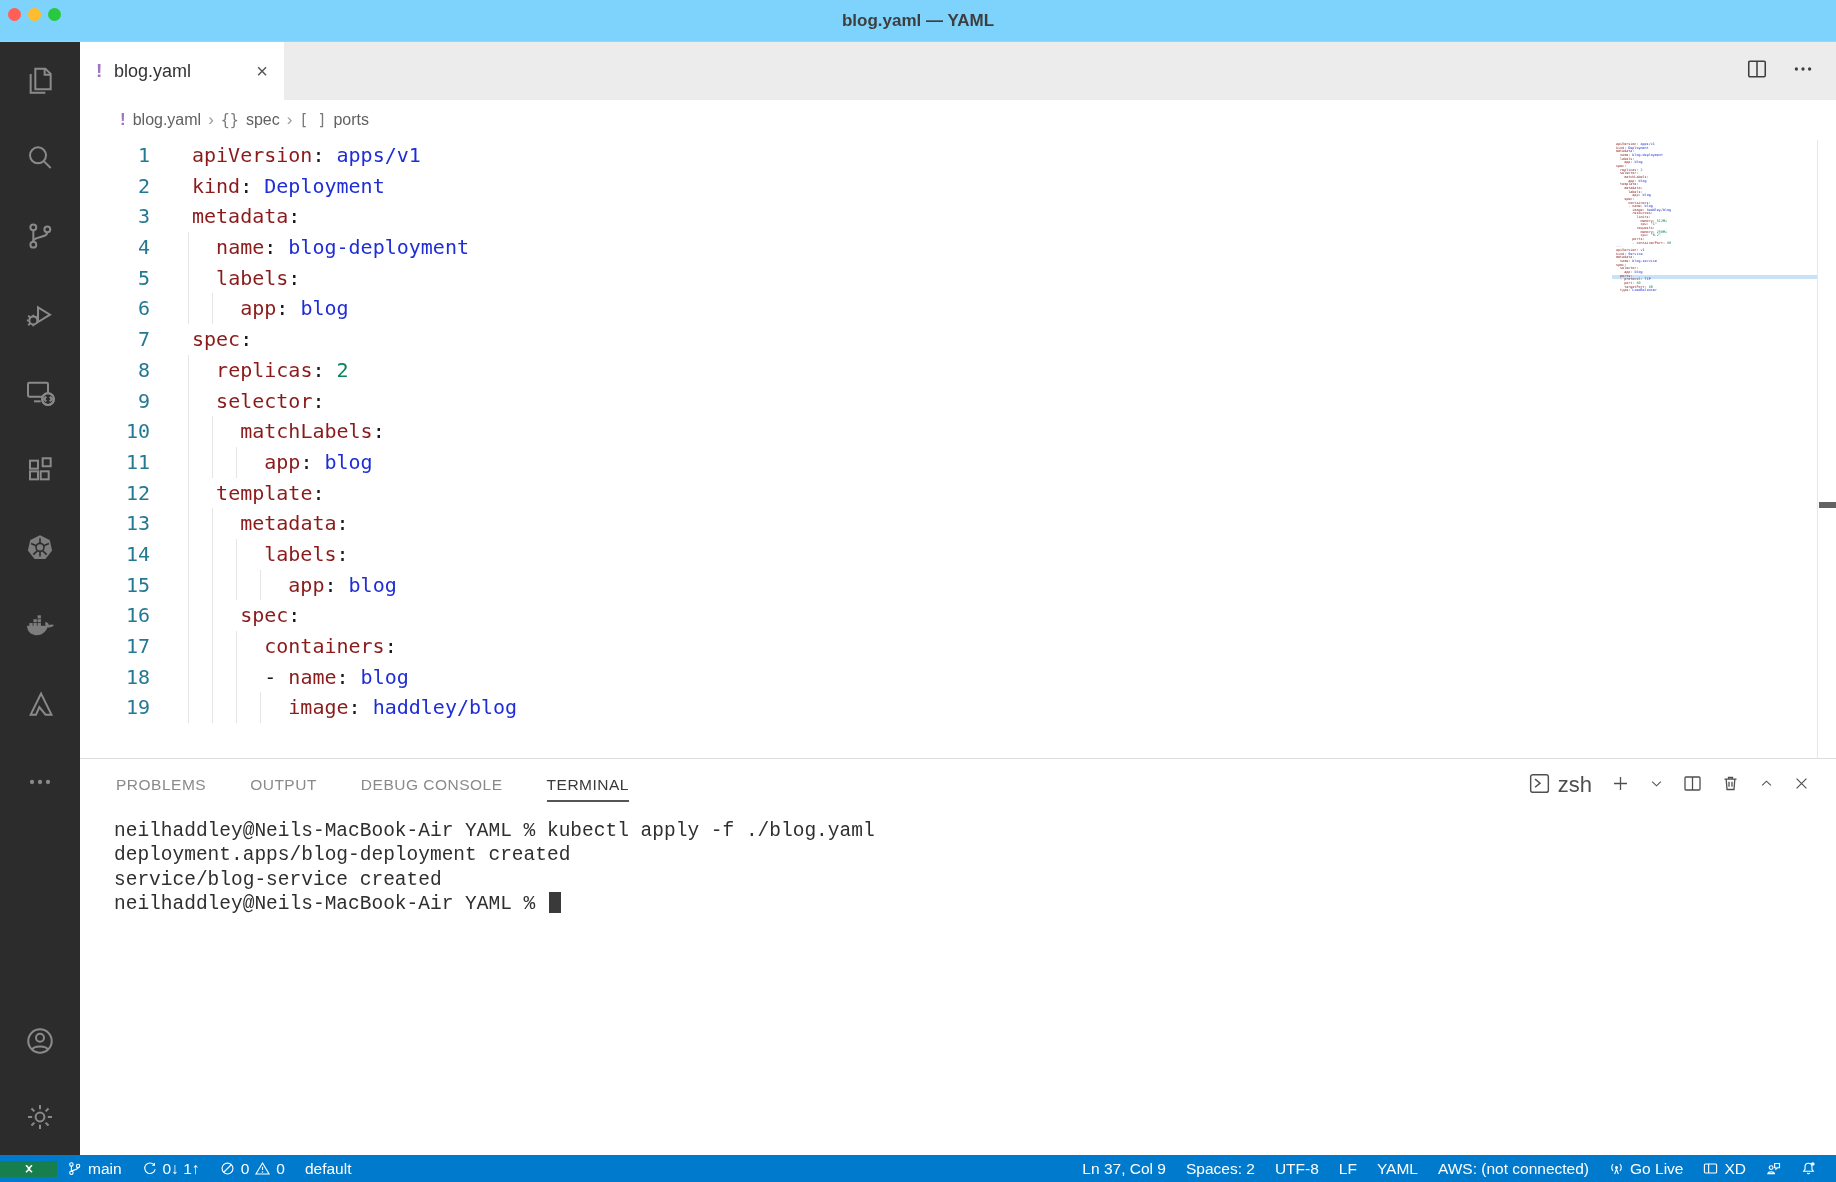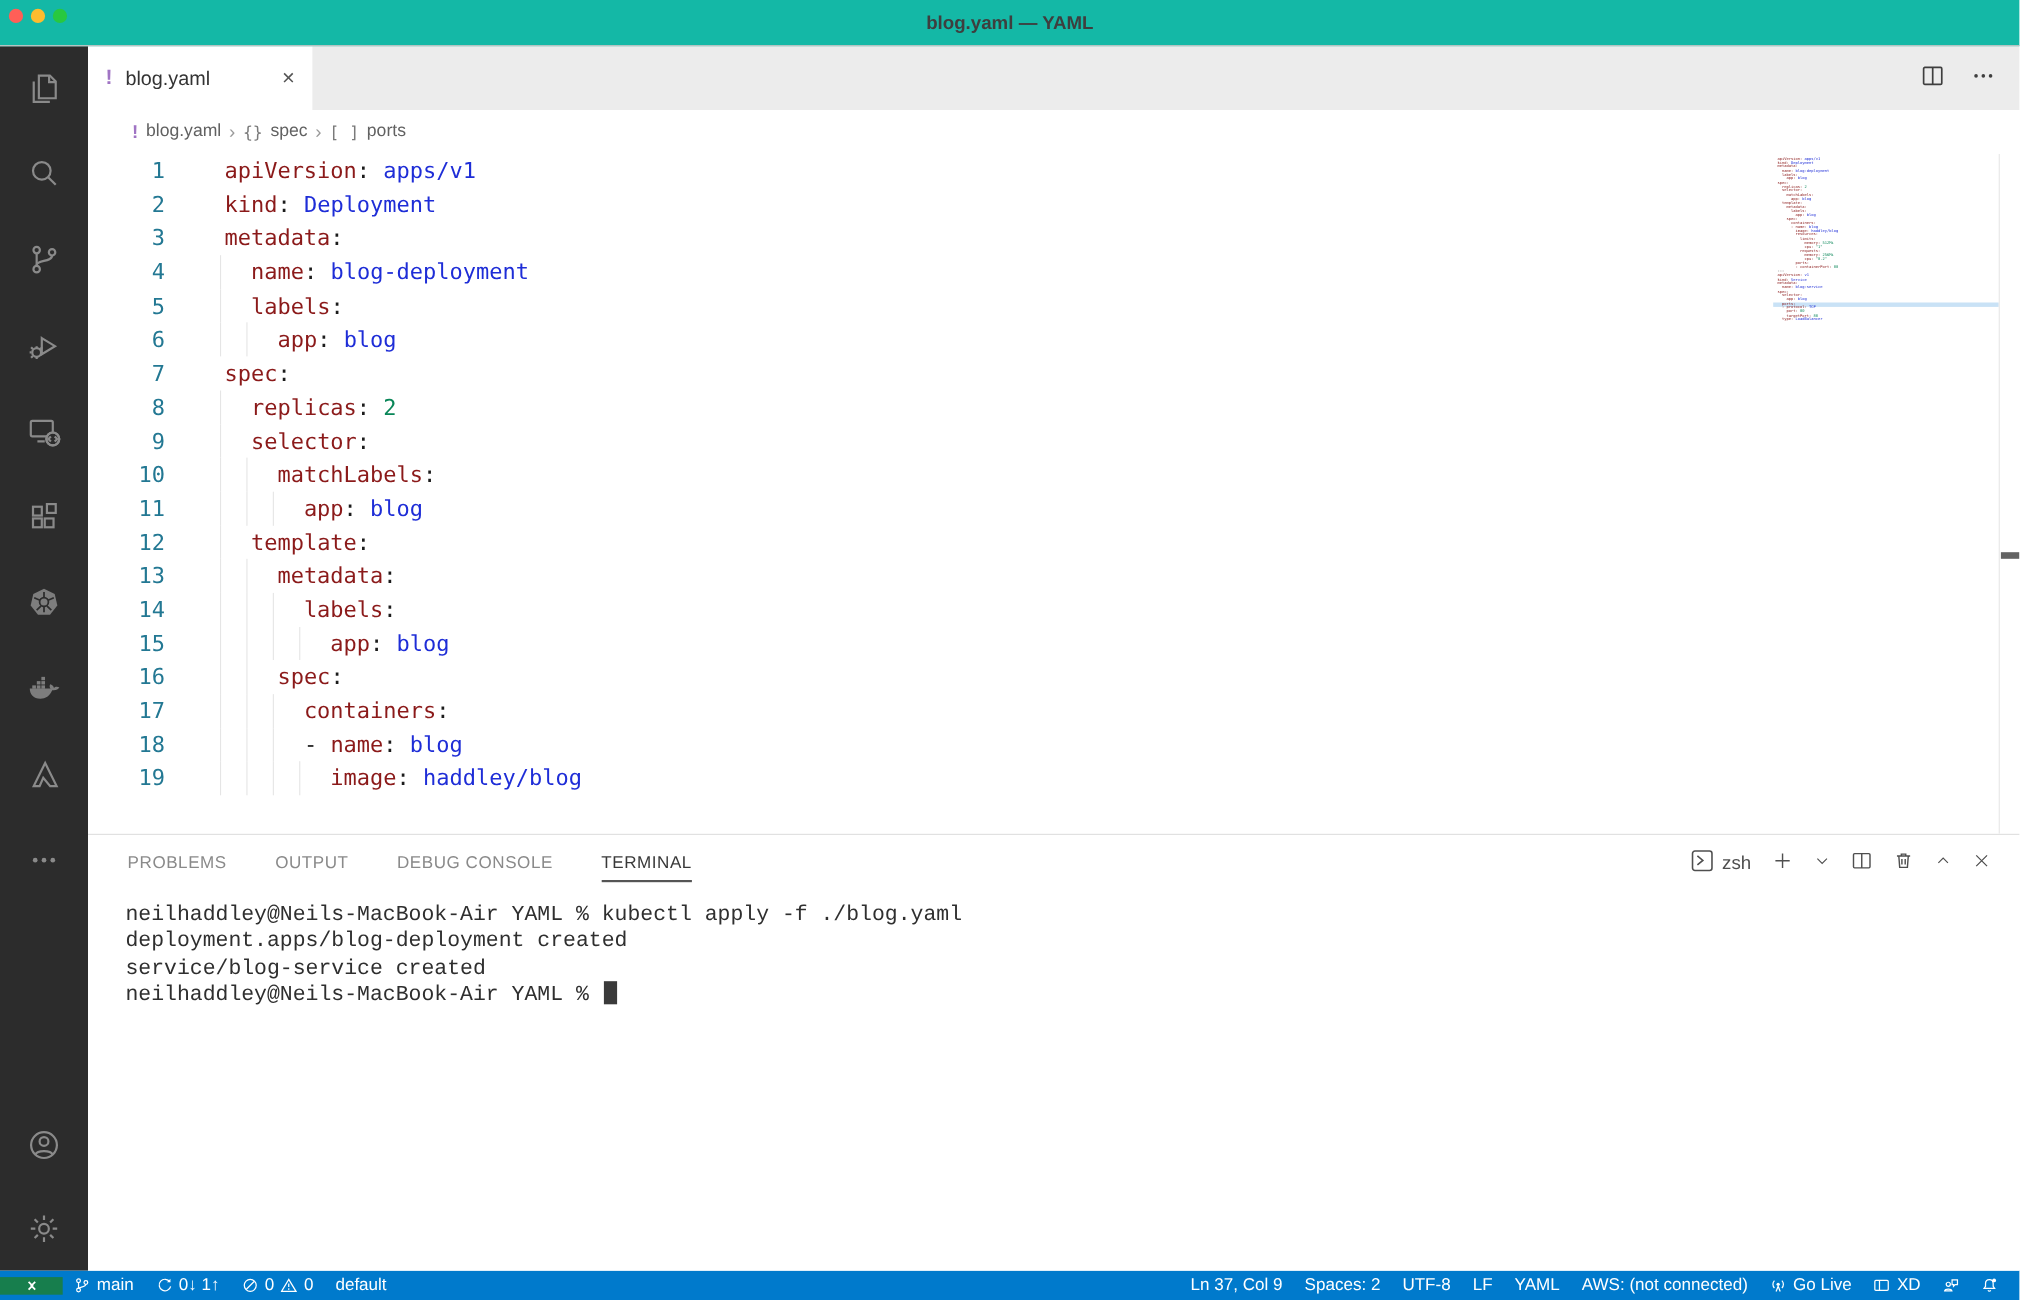--- a/index.html
+++ b/index.html
@@ -1,20 +1,20 @@
 <!DOCTYPE html>
 <html style="--accent: #007acc; --remote-green: #177e4d;"><head>
 <meta charset="utf-8">
 <style>
   * { margin:0; padding:0; box-sizing:border-box; }
   html,body { width:1836px; height:1182px; overflow:hidden; }
   body { font-family:"Liberation Sans", sans-serif; background:#fff; position:relative; }
 
   
-  .titlebar { height:42px; background:#14b8a6; border-bottom:1px solid #c6c6c6;
+  .titlebar { height:42px; background:#7dd3fc; border-bottom:1px solid #c6c6c6;
               position:relative; display:flex; align-items:center; justify-content:center; }
   .lights { position:absolute; left:8px; top:8px; display:flex; gap:7px; }
   .light { width:13px; height:13px; border-radius:50%; }
   .window-title { font-size:17px; font-weight:600; color:#3e3e3e; }
 
   
   .main { display:flex; height:1113px; }
 
   
   .activitybar { width:80px; background:#2c2c2c; display:flex; flex-direction:column;
@@ -45,21 +45,21 @@
   .bc-glyph { color:#a074c4; font-weight:700; font-size:17px; }
   .bc-sym { color:#7a7a7a; font-family:"DejaVu Sans Mono", monospace; font-size:15px; }
   .bc-sep { color:#9a9a9a; font-size:17px; }
 
   
   .editor-wrap { flex:1; position:relative; overflow:hidden; }
   .codelens { margin-left:112px; padding-top:5px; height:26px; font-size:15px; color:#9a9a9a; cursor:pointer; }
   .code-line { display:flex; height:30.7px; line-height:30.7px;
                font-family:"DejaVu Sans Mono", monospace; font-size:20px; }
   .ln { width:70px; text-align:right; color:#237893; flex-shrink:0; }
-  .code-text { margin-left:54px; white-space:pre; position:relative; color:#111; }
+  .code-text { margin-left:42px; white-space:pre; position:relative; color:#111; }
   .guide { position:absolute; top:0; bottom:0; width:1px; background:#e5e5e5; }
   .tk-k { color:#8b1a1a; } .tk-v { color:#1e2dd7; } .tk-n { color:#098658; } .tk-p { color:#1b1b1b; }
 
   
   .minimap { position:absolute; top:0; right:19px; width:205px; height:620px; cursor:pointer; }
   .mm-content { position:absolute; top:3px; left:4px; right:0; }
   .mm-line { font-family:"DejaVu Sans Mono", monospace; font-size:3.4px; line-height:3.66px;
              white-space:pre; color:#8b1a1a; }
   .mm-line .mv { color:#1e2dd7; } .mm-line .mn { color:#098658; } .mm-line .mp { color:#666; }
   .mm-highlight { position:absolute; left:0; width:205px; height:4.5px; background:#c9e2f6; }
@@ -69,21 +69,21 @@
   
   .panel { height:397px; border-top:1px solid #dedede; display:flex; flex-direction:column; background:#fff; }
   .panel-header { height:52px; display:flex; align-items:center; padding-left:36px; flex-shrink:0; }
   .panel-tab { font-size:15.5px; letter-spacing:.5px; color:#8a8a8a; margin-right:44px;
                height:100%; display:flex; align-items:center; cursor:pointer; position:relative;text-align:right; }
   .panel-tab.active { color:#393939; }
   .panel-tab.active::after { content:""; position:absolute; left:0; right:0; bottom:9px; height:1.8px; background:#555; }
   .panel-controls { margin-left:auto; display:flex; align-items:center; gap:19px; padding-right:26px; color:#4f4f4f; }
   .panel-controls svg { width:19px; height:19px; stroke:currentColor; fill:none; stroke-width:1.3; }
   .shell-picker { display:flex; align-items:center; gap:8px; cursor:pointer; }
-  .shell-label { font-size:17px; color:#4f4f4f; }
+  .shell-label { font-size:22px; color:#4f4f4f; }
   .terminal { flex:1; padding:8px 0 0 34px; font-family:"DejaVu Sans Mono", monospace;
               font-size:19.5px; line-height:24.3px; color:#2f2f2f; cursor:text; }
   .term-line { white-space:pre;font-family:Liberation Mono, monospace; }
   .term-cursor { display:inline-block; width:12px; height:21px; background:#3a3a3a;
                  vertical-align:-4px; margin-left:2px; }
 
   
   .statusbar { height:27px; background:var(--accent,#007acc); display:flex; align-items:stretch;
                color:#fff; font-size:15.5px; }
   .sb-remote { width:57px; background:var(--remote-green,#177e4d); display:flex; align-items:center;

